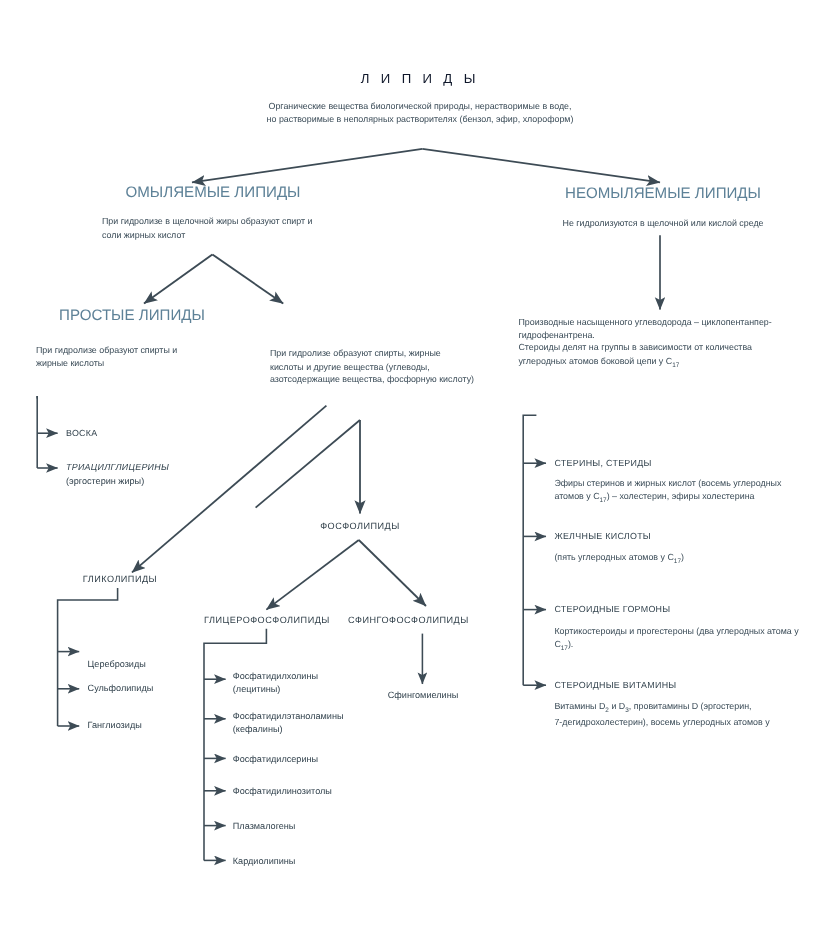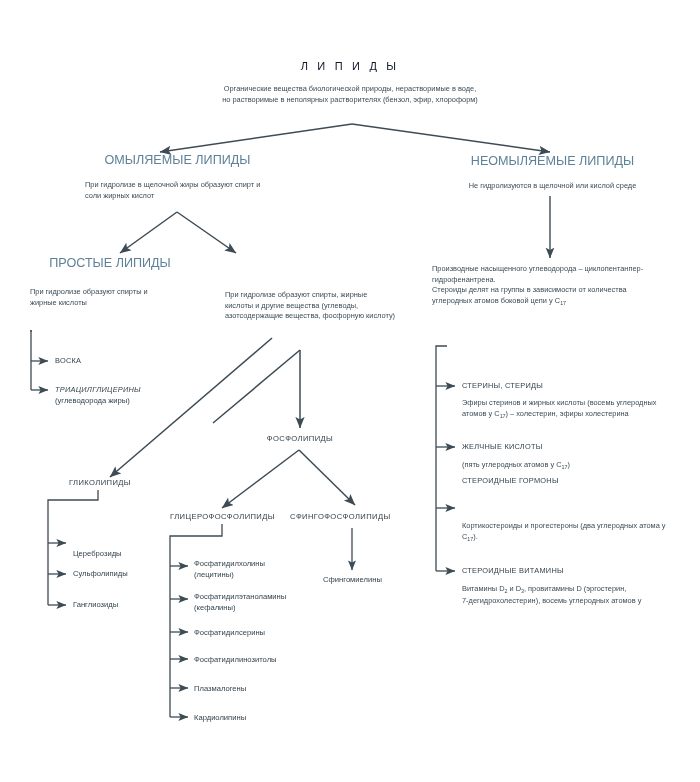--- a/index.html
+++ b/index.html
@@ -169,21 +169,21 @@
   </div>
 
   <div class="node head-blue" style="left:10px;top:256px;width:200px;">ПРОСТЫЕ ЛИПИДЫ</div>
   <div class="node desc" style="left:30px;top:287px;width:185px;">
     <div>При гидролизе образуют спирты и</div>
     <div>жирные кислоты</div>
   </div>
 
   <div class="node cap" style="left:55px;top:356px;">ВОСКА</div>
   <div class="node cap" style="left:55px;top:385px;font-style:italic;">ТРИАЦИЛГЛИЦЕРИНЫ</div>
-  <div class="node leaf" style="left:55px;top:395px;">(углеводорода жиры)</div>
+  <div class="node leaf" style="left:55px;top:395px;">(эргостерин жиры)</div>
 
   <div class="node desc" style="left:225px;top:290px;width:200px;">
     <div>При гидролизе образуют спирты, жирные</div>
     <div>кислоты и другие вещества (углеводы,</div>
     <div>азотсодержащие вещества, фосфорную кислоту)</div>
   </div>
 
   <div class="node grp" style="left:240px;top:434px;width:120px;text-align:center;">ФОСФОЛИПИДЫ</div>
 
   <div class="node grp" style="left:55px;top:478px;width:90px;text-align:center;">ГЛИКОЛИПИДЫ</div>
@@ -204,34 +204,34 @@
   <div class="node leaf" style="left:194px;top:627px;">Фосфатидилсерины</div>
   <div class="node leaf" style="left:194px;top:654px;">Фосфатидилинозитолы</div>
   <div class="node leaf" style="left:194px;top:683px;">Плазмалогены</div>
   <div class="node leaf" style="left:194px;top:712px;">Кардиолипины</div>
 
   <div class="node grp" style="left:290px;top:512px;width:125px;text-align:left;">СФИНГОФОСФОЛИПИДЫ</div>
   <div class="node leaf" style="left:290px;top:574px;width:125px;text-align:center;">Сфингомиелины</div>
 
   <div class="node cap" style="left:462px;top:381px;">СТЕРИНЫ, СТЕРИДЫ</div>
   <div class="node desc" style="left:462px;top:398px;width:230px;">
-    <div>Эфиры стеринов и жирных кислоты (восемь углеродных</div>
+    <div>Эфиры стеринов и жирных кислот (восемь углеродных</div>
     <div>
       <span>атомов у С</span><sub>17</sub><span>) – холестерин, эфиры холестерина</span>
     </div>
   </div>
 
   <div class="node cap" style="left:462px;top:442px;">ЖЕЛЧНЫЕ КИСЛОТЫ</div>
   <div class="node desc" style="left:462px;top:460px;width:230px;">
     <div>
       <span>(пять углеродных атомов у С</span><sub>17</sub><span>)</span>
     </div>
   </div>
 
-  <div class="node cap" style="left:462px;top:476px;">СТЕРОИДНЫЕ ГОРМОНЫ</div>
+  <div class="node cap" style="left:462px;top:503px;">СТЕРОИДНЫЕ ГОРМОНЫ</div>
   <div class="node desc" style="left:462px;top:521px;width:235px;">
     <div>Кортикостероиды и прогестероны (два углеродных атома у</div>
     <div>
       <span>С</span><sub>17</sub><span>).</span>
     </div>
   </div>
 
   <div class="node cap" style="left:462px;top:566px;">СТЕРОИДНЫЕ ВИТАМИНЫ</div>
   <div class="node desc" style="left:462px;top:584px;width:235px;">
     <div>

